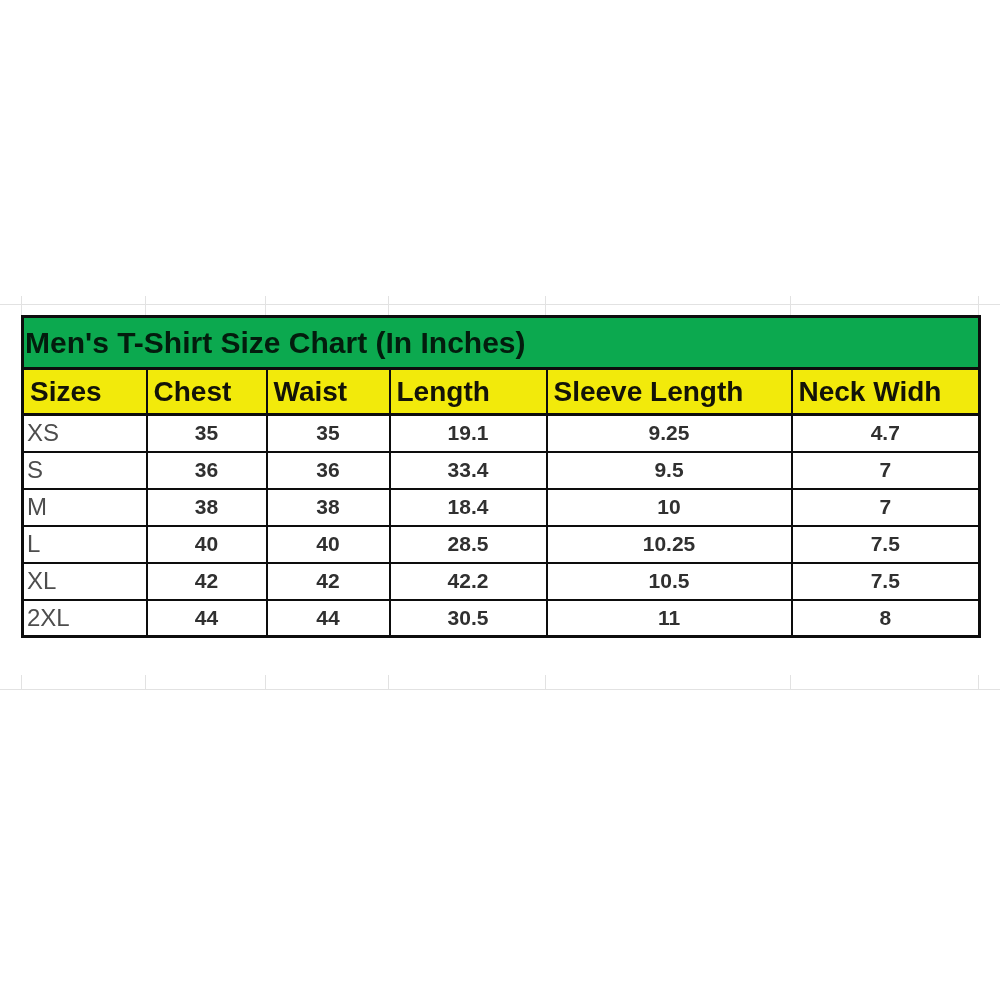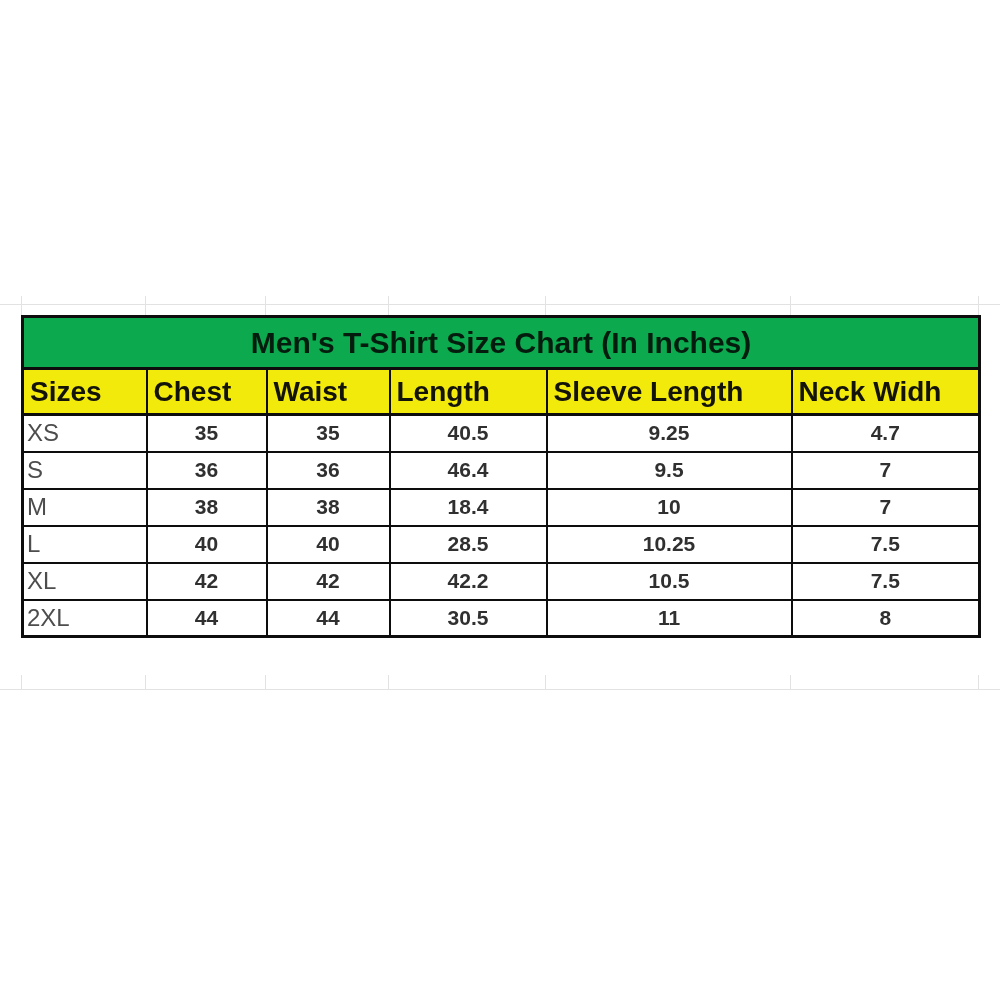--- a/index.html
+++ b/index.html
@@ -33,21 +33,20 @@
     border: 3px solid #0d0d0d;
   }
   table.size-table td {
     border: 2px solid #0d0d0d;
     overflow: hidden;
     white-space: nowrap;
   }
   tr.title-row { height: 52px; }
   td.title-cell {
     background: #0ca94f;
-    text-align: center;
     vertical-align: middle;
     font-size: 30px;
     font-weight: bold;
     color: #031c0d;
     border-bottom-width: 3px !important;
   }
   tr.header-row { height: 46px; }
   td.header-cell {
     background: #f2ea0b;
     text-align: left;
@@ -119,29 +118,29 @@
         <td class="header-cell">Waist</td>
         <td class="header-cell">Length</td>
         <td class="header-cell">Sleeve Length</td>
         <td class="header-cell">Neck Widh</td>
       </tr>
 
       <tr class="data-row">
         <td class="size-cell">XS</td>
         <td class="value-cell">35</td>
         <td class="value-cell">35</td>
-        <td class="value-cell">40.5</td>
+        <td class="value-cell">19.1</td>
         <td class="value-cell">9.25</td>
         <td class="value-cell">4.7</td>
       </tr>
       <tr class="data-row">
         <td class="size-cell">S</td>
         <td class="value-cell">36</td>
         <td class="value-cell">36</td>
-        <td class="value-cell">46.4</td>
+        <td class="value-cell">33.4</td>
         <td class="value-cell">9.5</td>
         <td class="value-cell">7</td>
       </tr>
       <tr class="data-row">
         <td class="size-cell">M</td>
         <td class="value-cell">38</td>
         <td class="value-cell">38</td>
         <td class="value-cell">18.4</td>
         <td class="value-cell">10</td>
         <td class="value-cell">7</td>

